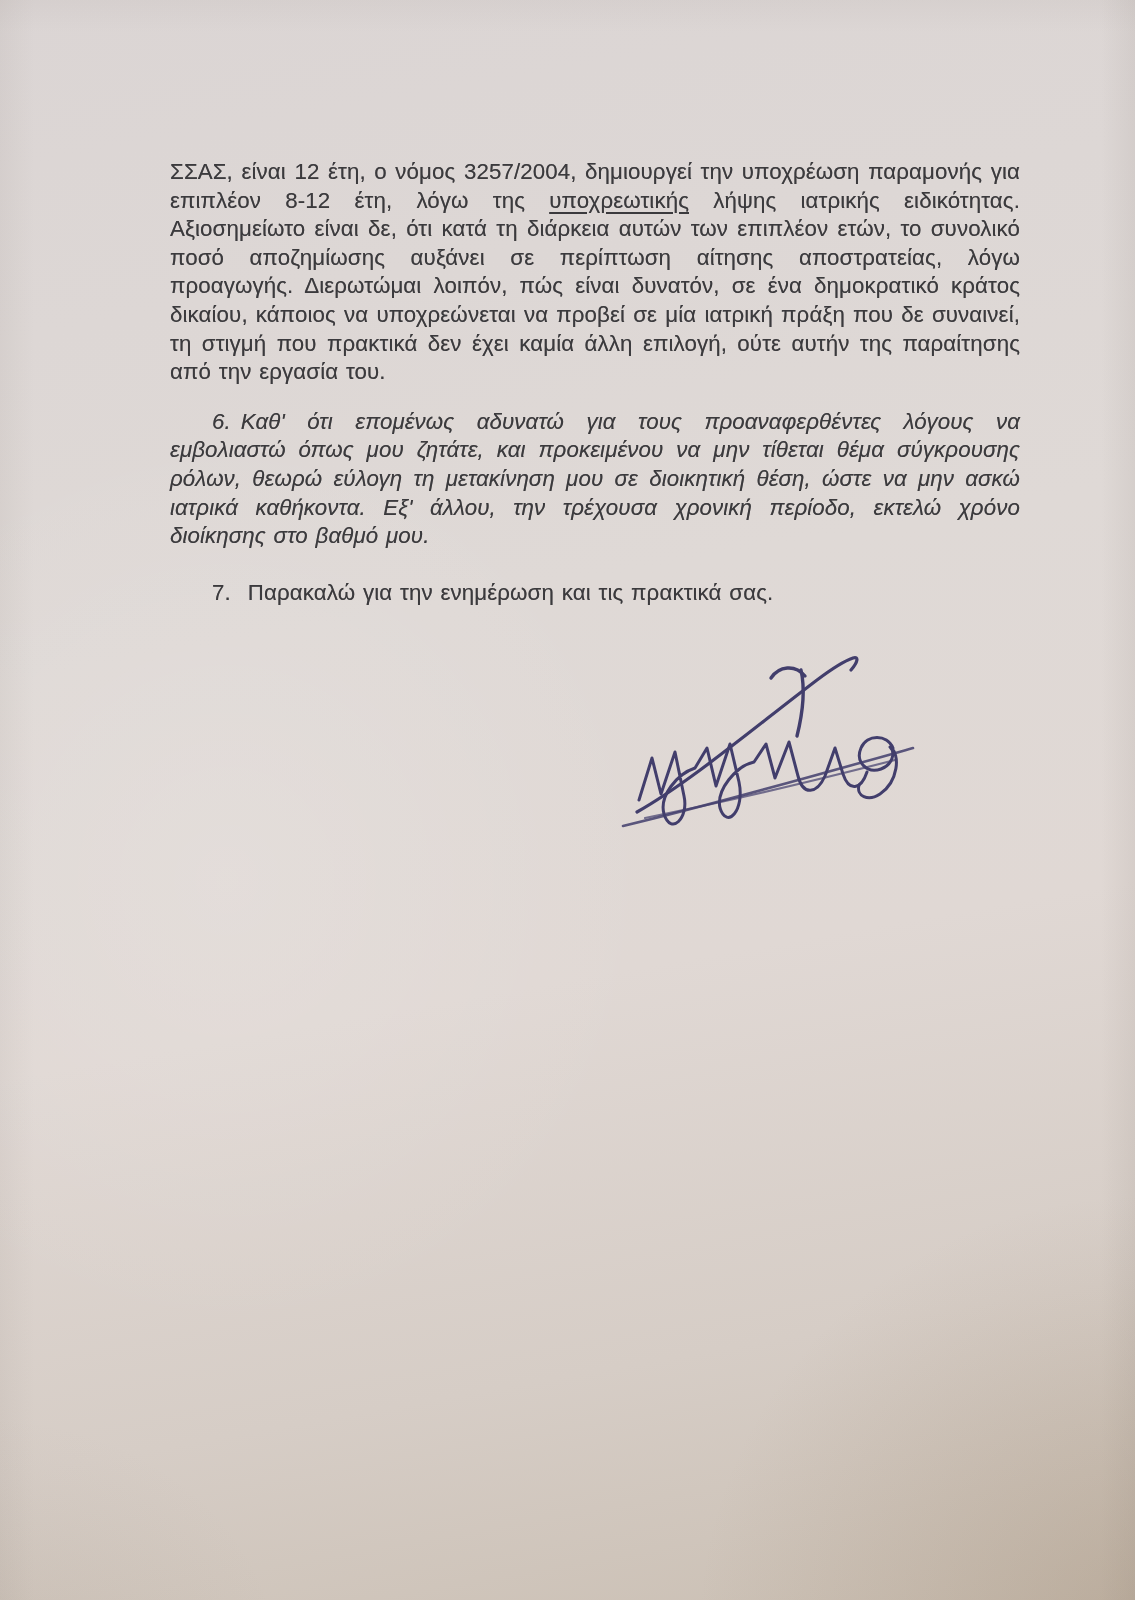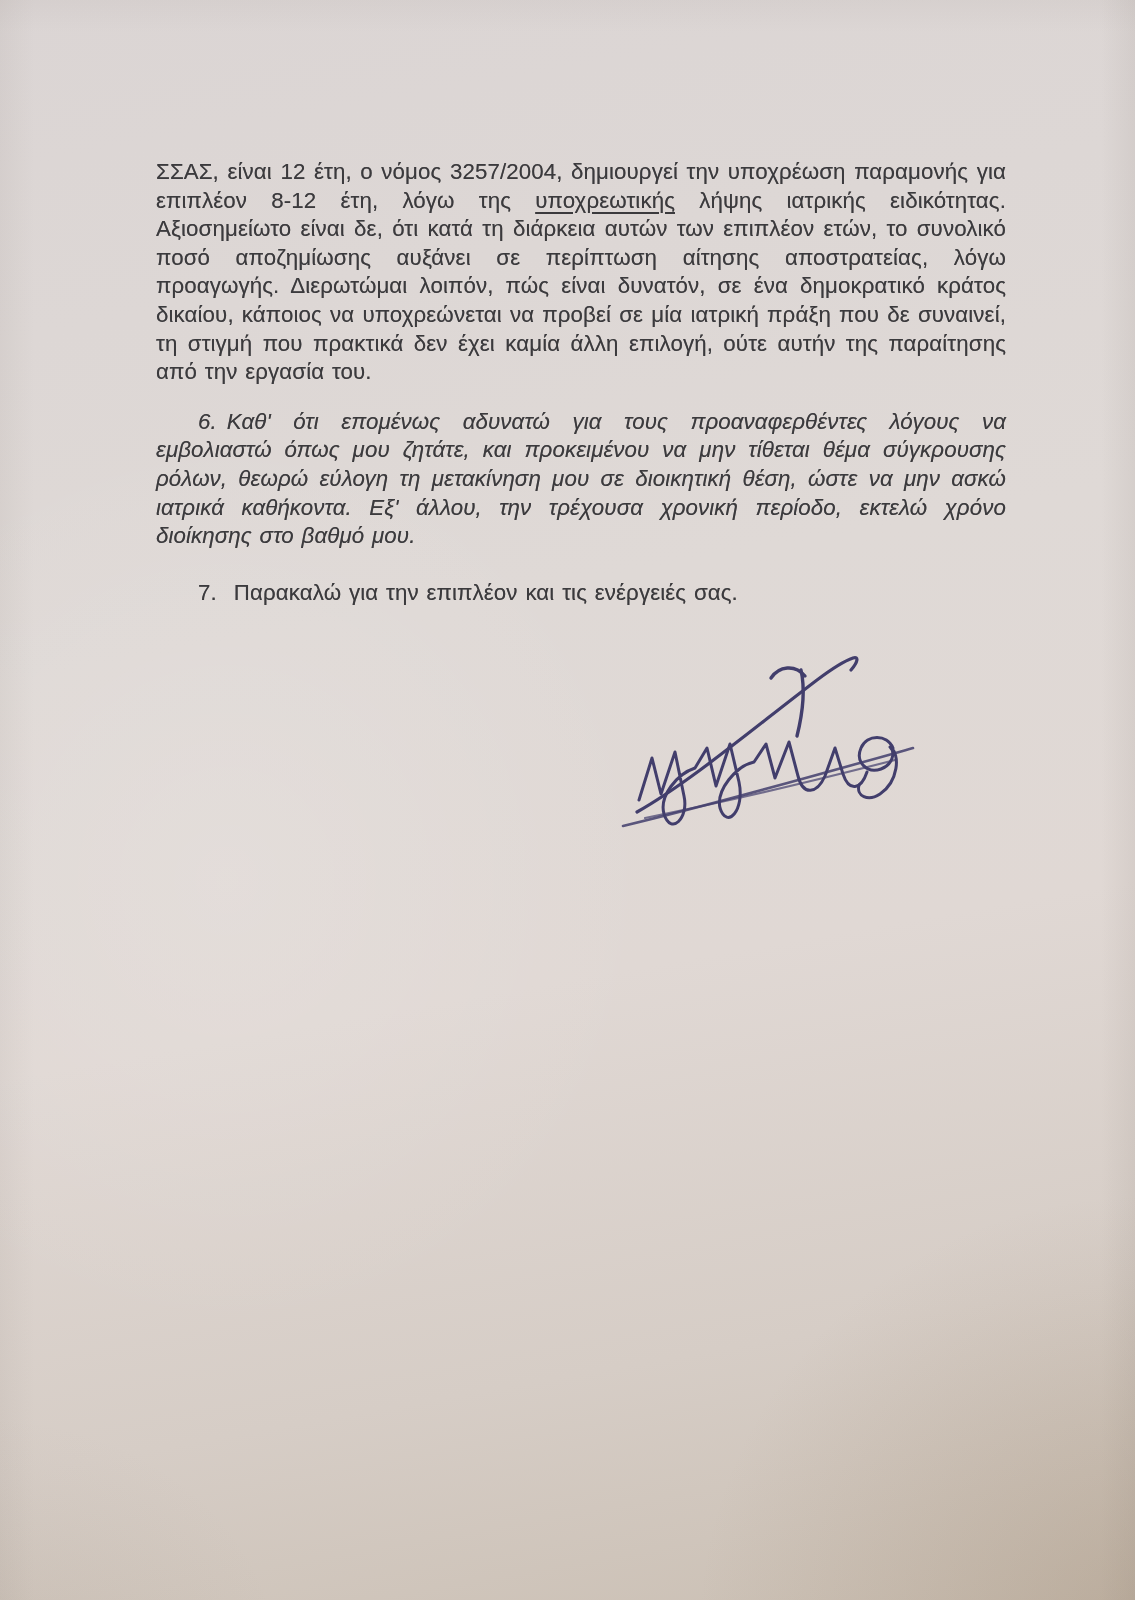--- a/index.html
+++ b/index.html
@@ -34,21 +34,21 @@
       radial-gradient(55% 38% at 101% 102%, rgba(148,126,101,0.30) 0%, rgba(148,126,101,0.10) 48%, rgba(148,126,101,0) 72%),
       radial-gradient(45% 26% at -2% 104%, rgba(140,125,110,0.10) 0%, rgba(140,125,110,0) 60%),
       radial-gradient(60% 45% at 20% 55%, rgba(255,255,255,0.12) 0%, rgba(255,255,255,0) 65%),
       linear-gradient(to right, rgba(125,115,108,0.08) 0%, rgba(125,115,108,0) 3%),
       linear-gradient(to left, rgba(125,115,108,0.10) 0%, rgba(125,115,108,0) 3%),
       linear-gradient(to bottom, rgba(125,115,108,0.06) 0%, rgba(125,115,108,0) 2%);
   }
   
   .letter {
     position: absolute;
-    left: 156px;
+    left: 170px;
     top: 158px;
     width: 850px;
     color: #3b3a3d;
     font-size: 22.3px;
     line-height: 28.6px;
     letter-spacing: 0.1px;
     word-spacing: 1.5px;
     text-shadow: 0 0 0.6px rgba(59,58,61,0.55);
   }
   .para {
@@ -78,21 +78,21 @@
 <body>
 
 <div class="photo">
   <div class="shading"></div>
 
   <main class="letter">
     <p class="para"><span>ΣΣΑΣ, είναι 12 έτη, ο νόμος 3257/2004, δημιουργεί την υποχρέωση παραμονής για επιπλέον 8-12 έτη, λόγω της </span><span class="underlined">υποχρεωτικής</span><span> λήψης ιατρικής ειδικότητας. Αξιοσημείωτο είναι δε, ότι κατά τη διάρκεια αυτών των επιπλέον ετών, το συνολικό ποσό αποζημίωσης αυξάνει σε περίπτωση αίτησης αποστρατείας, λόγω προαγωγής. Διερωτώμαι λοιπόν, πώς είναι δυνατόν, σε ένα δημοκρατικό κράτος δικαίου, κάποιος να υποχρεώνεται να προβεί σε μία ιατρική πράξη που δε συναινεί, τη στιγμή που πρακτικά δεν έχει καμία άλλη επιλογή, ούτε αυτήν της παραίτησης από την εργασία του.</span></p>
 
     <p class="para gap6"><span class="num6">6.</span><span>Καθ' ότι επομένως αδυνατώ για τους προαναφερθέντες λόγους να εμβολιαστώ όπως μου ζητάτε, και προκειμένου να μην τίθεται θέμα σύγκρουσης ρόλων, θεωρώ εύλογη τη μετακίνηση μου σε διοικητική θέση, ώστε να μην ασκώ ιατρικά καθήκοντα. Εξ' άλλου, την τρέχουσα χρονική περίοδο, εκτελώ χρόνο διοίκησης στο βαθμό μου.</span></p>
 
-    <p class="para gap7"><span class="num7">7.</span><span>Παρακαλώ για την επιπλέον και τις ενέργειές σας.</span></p>
+    <p class="para gap7"><span class="num7">7.</span><span>Παρακαλώ για την ενημέρωση και τις πρακτικά σας.</span></p>
   </main>
 
   <svg class="signature" viewBox="0 0 340 210" aria-hidden="true">
     <g fill="none" stroke-linecap="round" stroke-linejoin="round" opacity="0.92" stroke="#353164">
 
       <path stroke-width="3.2" d="M 42 170 C 95 140 160 85 222 38 C 238 26 252 18 258 16 C 264 14 263 20 256 28"></path>
 
       <path stroke-width="3.4" d="M 210 34 C 200 22 184 24 176 36"></path>
       <path stroke-width="3.4" d="M 206 28 C 210 46 208 70 202 94"></path>
 

